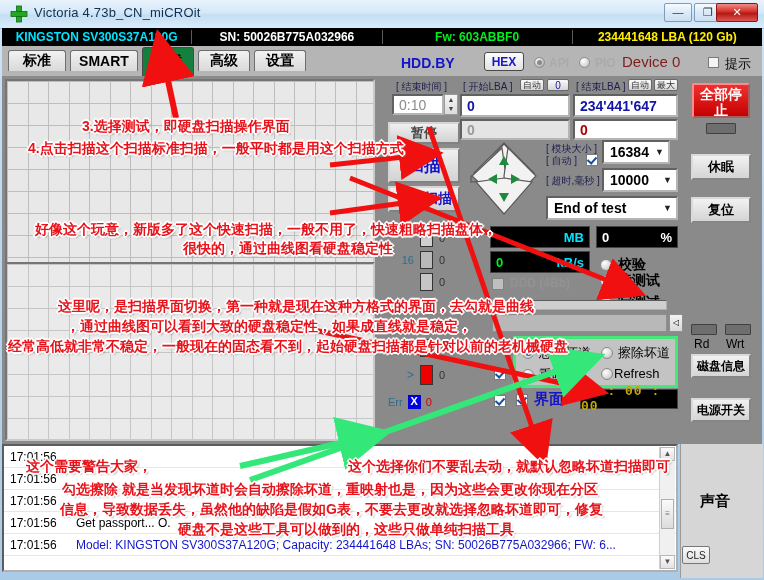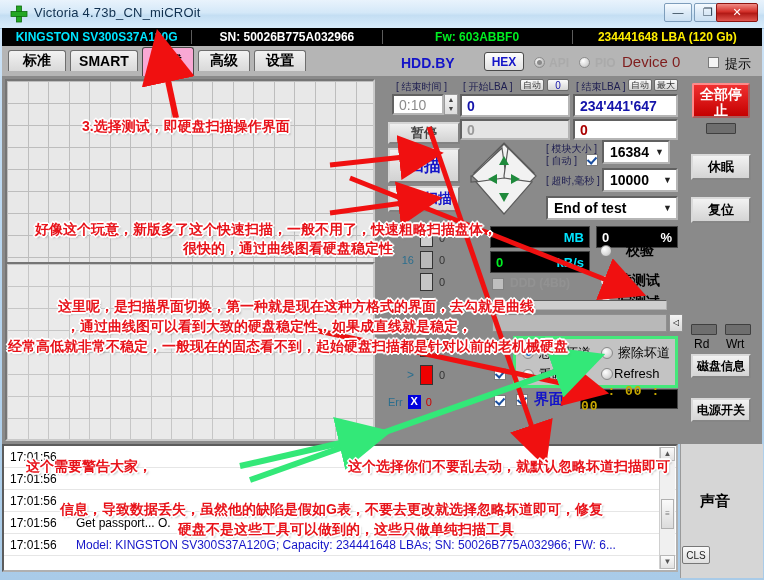--- a/index.html
+++ b/index.html
@@ -61,21 +61,21 @@
   .tab{
     position:absolute;top:4px;height:21px;box-sizing:border-box;
     border:1px solid #6e6e6e;border-bottom:none;
     border-radius:3px 3px 0 0;
     background:linear-gradient(180deg,#f2f2f2 0%,#d9d9d9 100%);
     font-size:14px;font-weight:bold;color:#000;
     display:flex;align-items:center;justify-content:center;
     padding:0 7px;
   }
   .tab.active{
-    top:1px;height:29px;background:#f9a8d4;border-color:#4a4a4a;z-index:3;
+    top:1px;height:29px;background:#15803d;border-color:#4a4a4a;z-index:3;
   }
   #hddby{
     position:absolute;left:399px;top:9px;font-size:14px;font-weight:bold;color:#1414c8;
   }
   #hexbtn{
     position:absolute;left:482px;top:6px;width:40px;height:19px;
     border:1px solid #4a4a4a;border-radius:3px;box-sizing:border-box;
     background:linear-gradient(180deg,#fdfdfd,#e2e2e2);
     font-size:12px;font-weight:bold;color:#1414c8;
     display:flex;align-items:center;justify-content:center;
@@ -356,21 +356,21 @@
         <span style="color:#fff;">%</span>
       </div>
       <div class="ledbox" style="position:absolute;left:110px;top:173px;width:100px;height:22px;">
         <span style="color:#00ee22;">0</span>
         <span style="color:#00e5ff;">kB/s</span>
       </div>
 
       <div class="chk" style="position:absolute;left:112px;top:200px;opacity:.45;"></div>
       <div style="position:absolute;left:130px;top:198px;font-size:12px;color:#9a9a9a;font-weight:bold;opacity:.55;">DDD (4Bb)</div>
 
-      <div style="position:absolute;left:220px;top:164px;display:flex;align-items:center;gap:14px;">
+      <div style="position:absolute;left:220px;top:178px;display:flex;align-items:center;gap:6px;">
         <span class="radio"></span>
         <span style="font-size:14px;font-weight:bold;color:#000;">校验</span>
       </div>
       <div style="position:absolute;left:220px;top:194px;display:flex;align-items:center;gap:6px;">
         <span class="radio on"></span>
         <span style="font-size:14px;font-weight:bold;color:#000;">读测试</span>
       </div>
       <div style="position:absolute;left:220px;top:216px;display:flex;align-items:center;gap:6px;">
         <span class="radio"></span>
         <span style="font-size:14px;font-weight:bold;color:#000;">写测试</span>
@@ -509,22 +509,24 @@
     <path d="M429,127 L533,430" stroke="#f01010" stroke-width="5" fill="none" marker-end="url(#ar)"></path>
 
     <path d="M300,327 L570,385" stroke="#f01010" stroke-width="5" fill="none" marker-end="url(#ar)"></path>
 
     <path d="M250,480 L560,370" stroke="#33e878" stroke-width="6" fill="none" marker-end="url(#ag)"></path>
 
     <path d="M240,466 L345,442" stroke="#33e878" stroke-width="6" fill="none" marker-end="url(#ag)"></path>
   </svg>
 
   <div class="anno" style="left:82px;top:118px;font-size:14px;">3.选择测试，即硬盘扫描操作界面</div>
+  <div class="anno" style="left:28px;top:140px;font-size:14px;">4.点击扫描这个扫描标准扫描，一般平时都是用这个扫描方式</div>
   <div class="anno" style="left:35px;top:221px;font-size:14px;">好像这个玩意，新版多了这个快速扫描，一般不用了，快速粗略扫描盘体，</div>
   <div class="anno" style="left:183px;top:240px;font-size:14px;">很快的，通过曲线图看硬盘稳定性</div>
   <div class="anno" style="left:58px;top:298px;font-size:14px;">这里呢，是扫描界面切换，第一种就是现在这种方格式的界面，去勾就是曲线</div>
   <div class="anno" style="left:66px;top:318px;font-size:14px;">，通过曲线图可以看到大致的硬盘稳定性，如果成直线就是稳定，</div>
   <div class="anno" style="left:8px;top:338px;font-size:14px;">经常高低就非常不稳定，一般现在的固态看不到，起始硬盘扫描都是针对以前的老机械硬盘</div>
   <div class="anno" style="left:26px;top:458px;font-size:14px;">这个需要警告大家，</div>
   <div class="anno" style="left:348px;top:458px;font-size:14px;">这个选择你们不要乱去动，就默认忽略坏道扫描即可</div>
+  <div class="anno" style="left:62px;top:481px;font-size:14px;">勾选擦除 就是当发现坏道时会自动擦除坏道，重映射也是，因为这些会更改你现在分区</div>
   <div class="anno" style="left:60px;top:501px;font-size:14px;">信息，导致数据丢失，虽然他的缺陷是假如G表，不要去更改就选择忽略坏道即可，修复</div>
   <div class="anno" style="left:178px;top:521px;font-size:14px;">硬盘不是这些工具可以做到的，这些只做单纯扫描工具</div>
 </div>
 
 </body></html>

